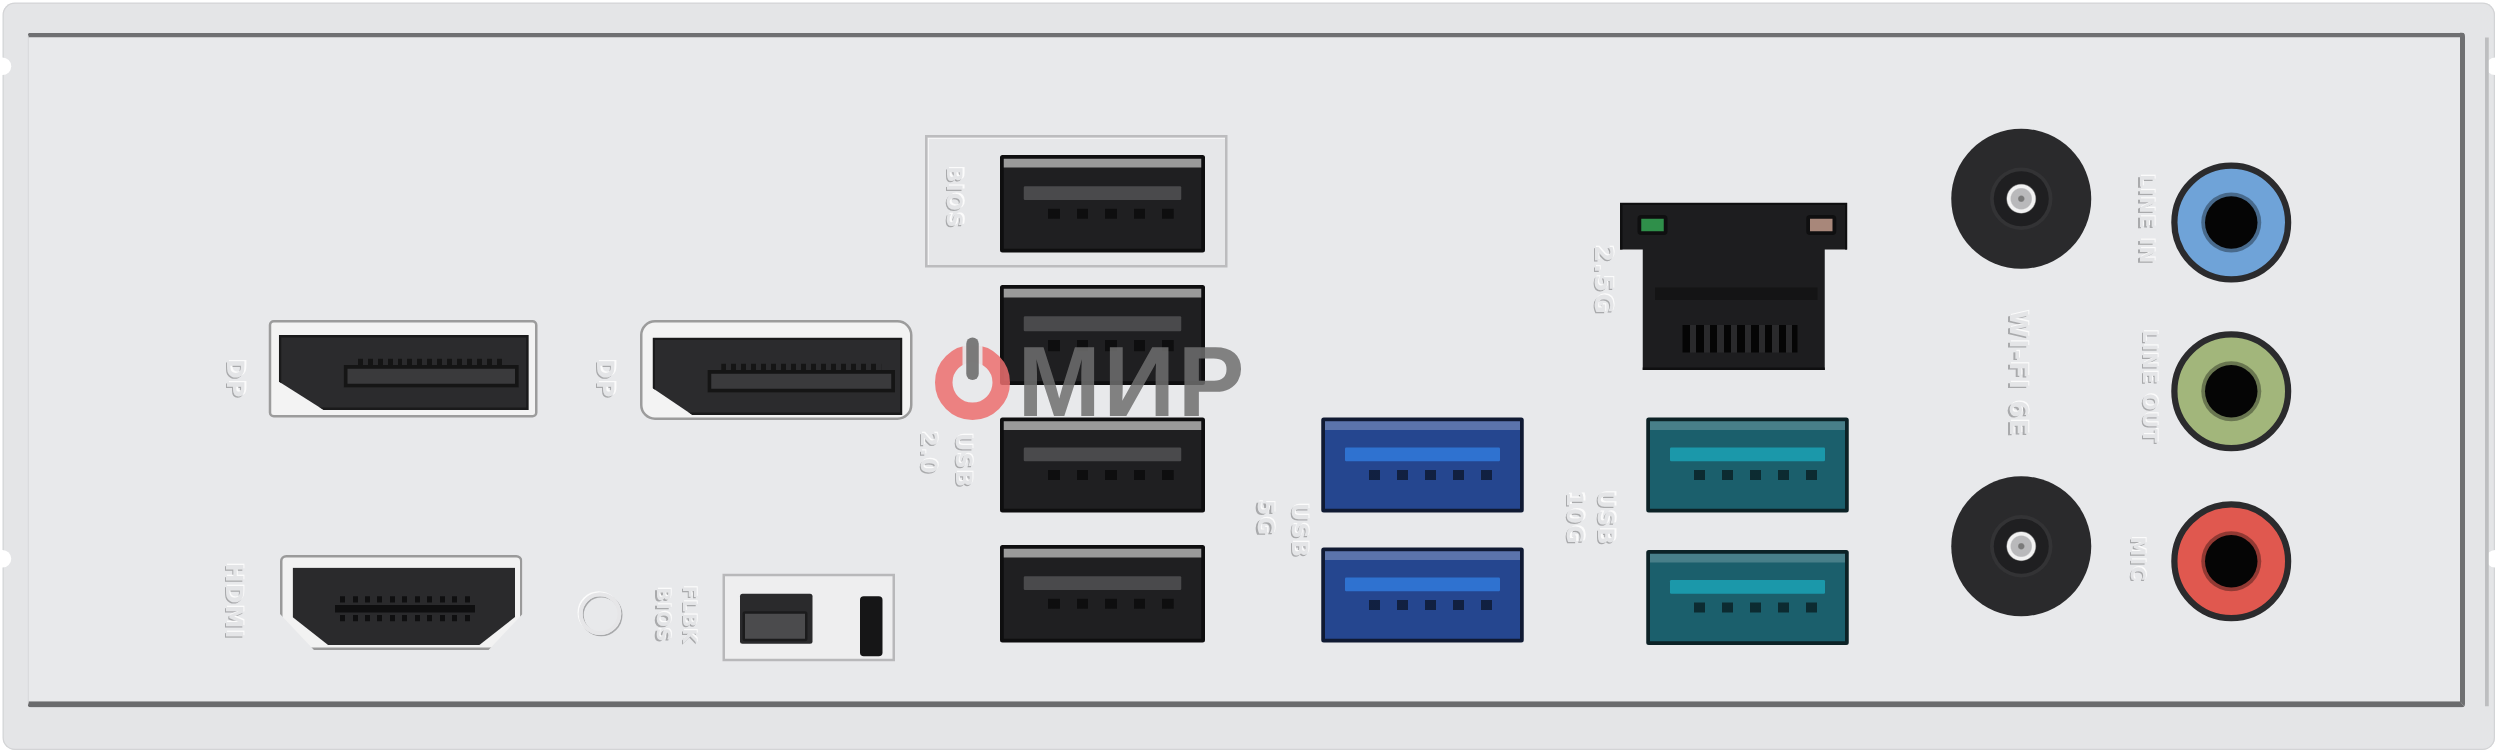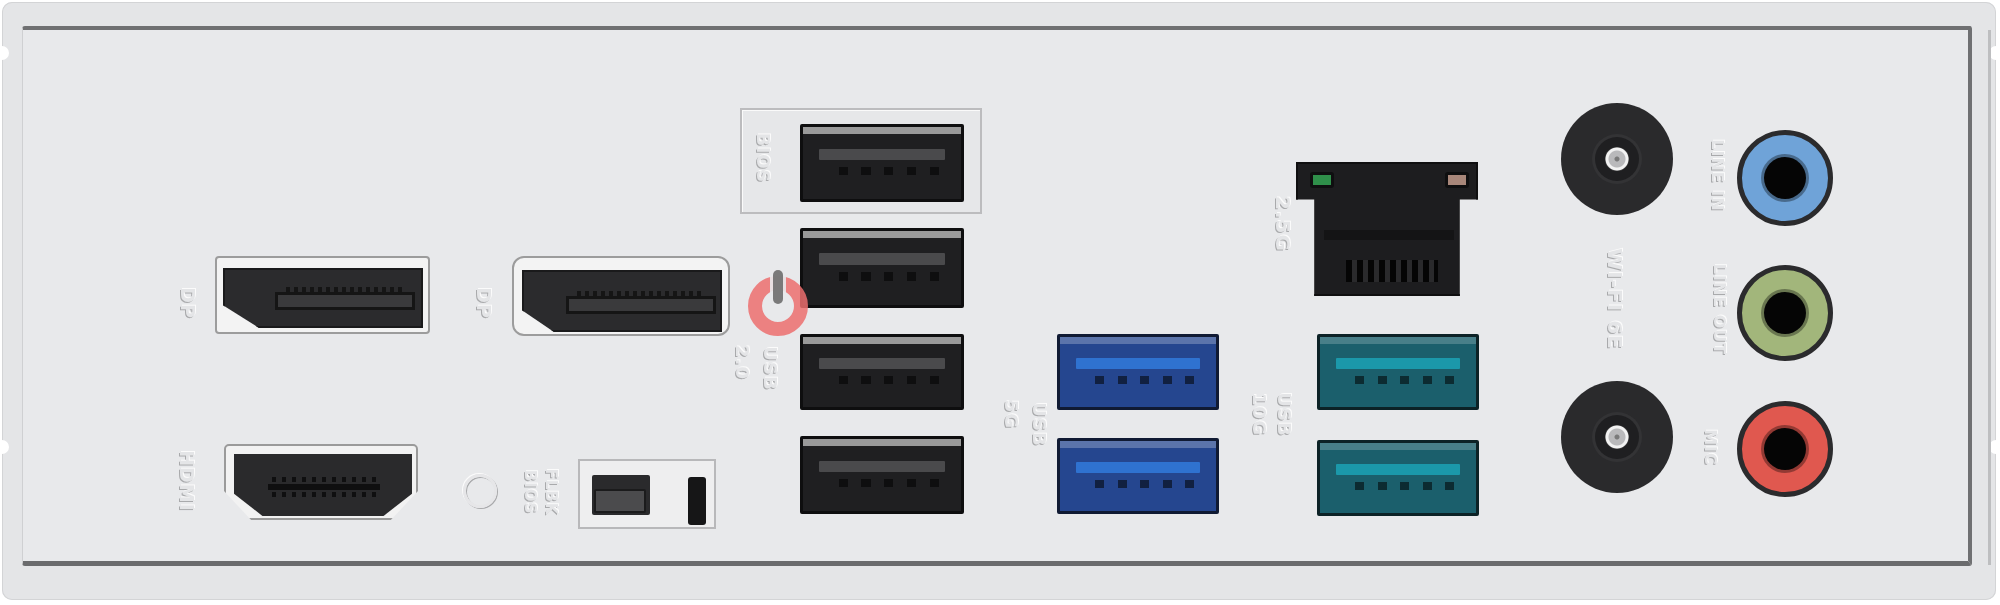--- a/index.html
+++ b/index.html
@@ -223,13 +223,14 @@
 <div class="jack" style="left:1737px; top:401px; background:#e0584f;">
     <div class="hole"></div>
   </div>
 
 <div class="watermark">
   <span class="wm-o">
       <span class="ring"></span>
       <span class="gap"></span>
       <span class="stem"></span>
     </span>
+  <span>МИР</span>
 </div>
 
 </body></html>

